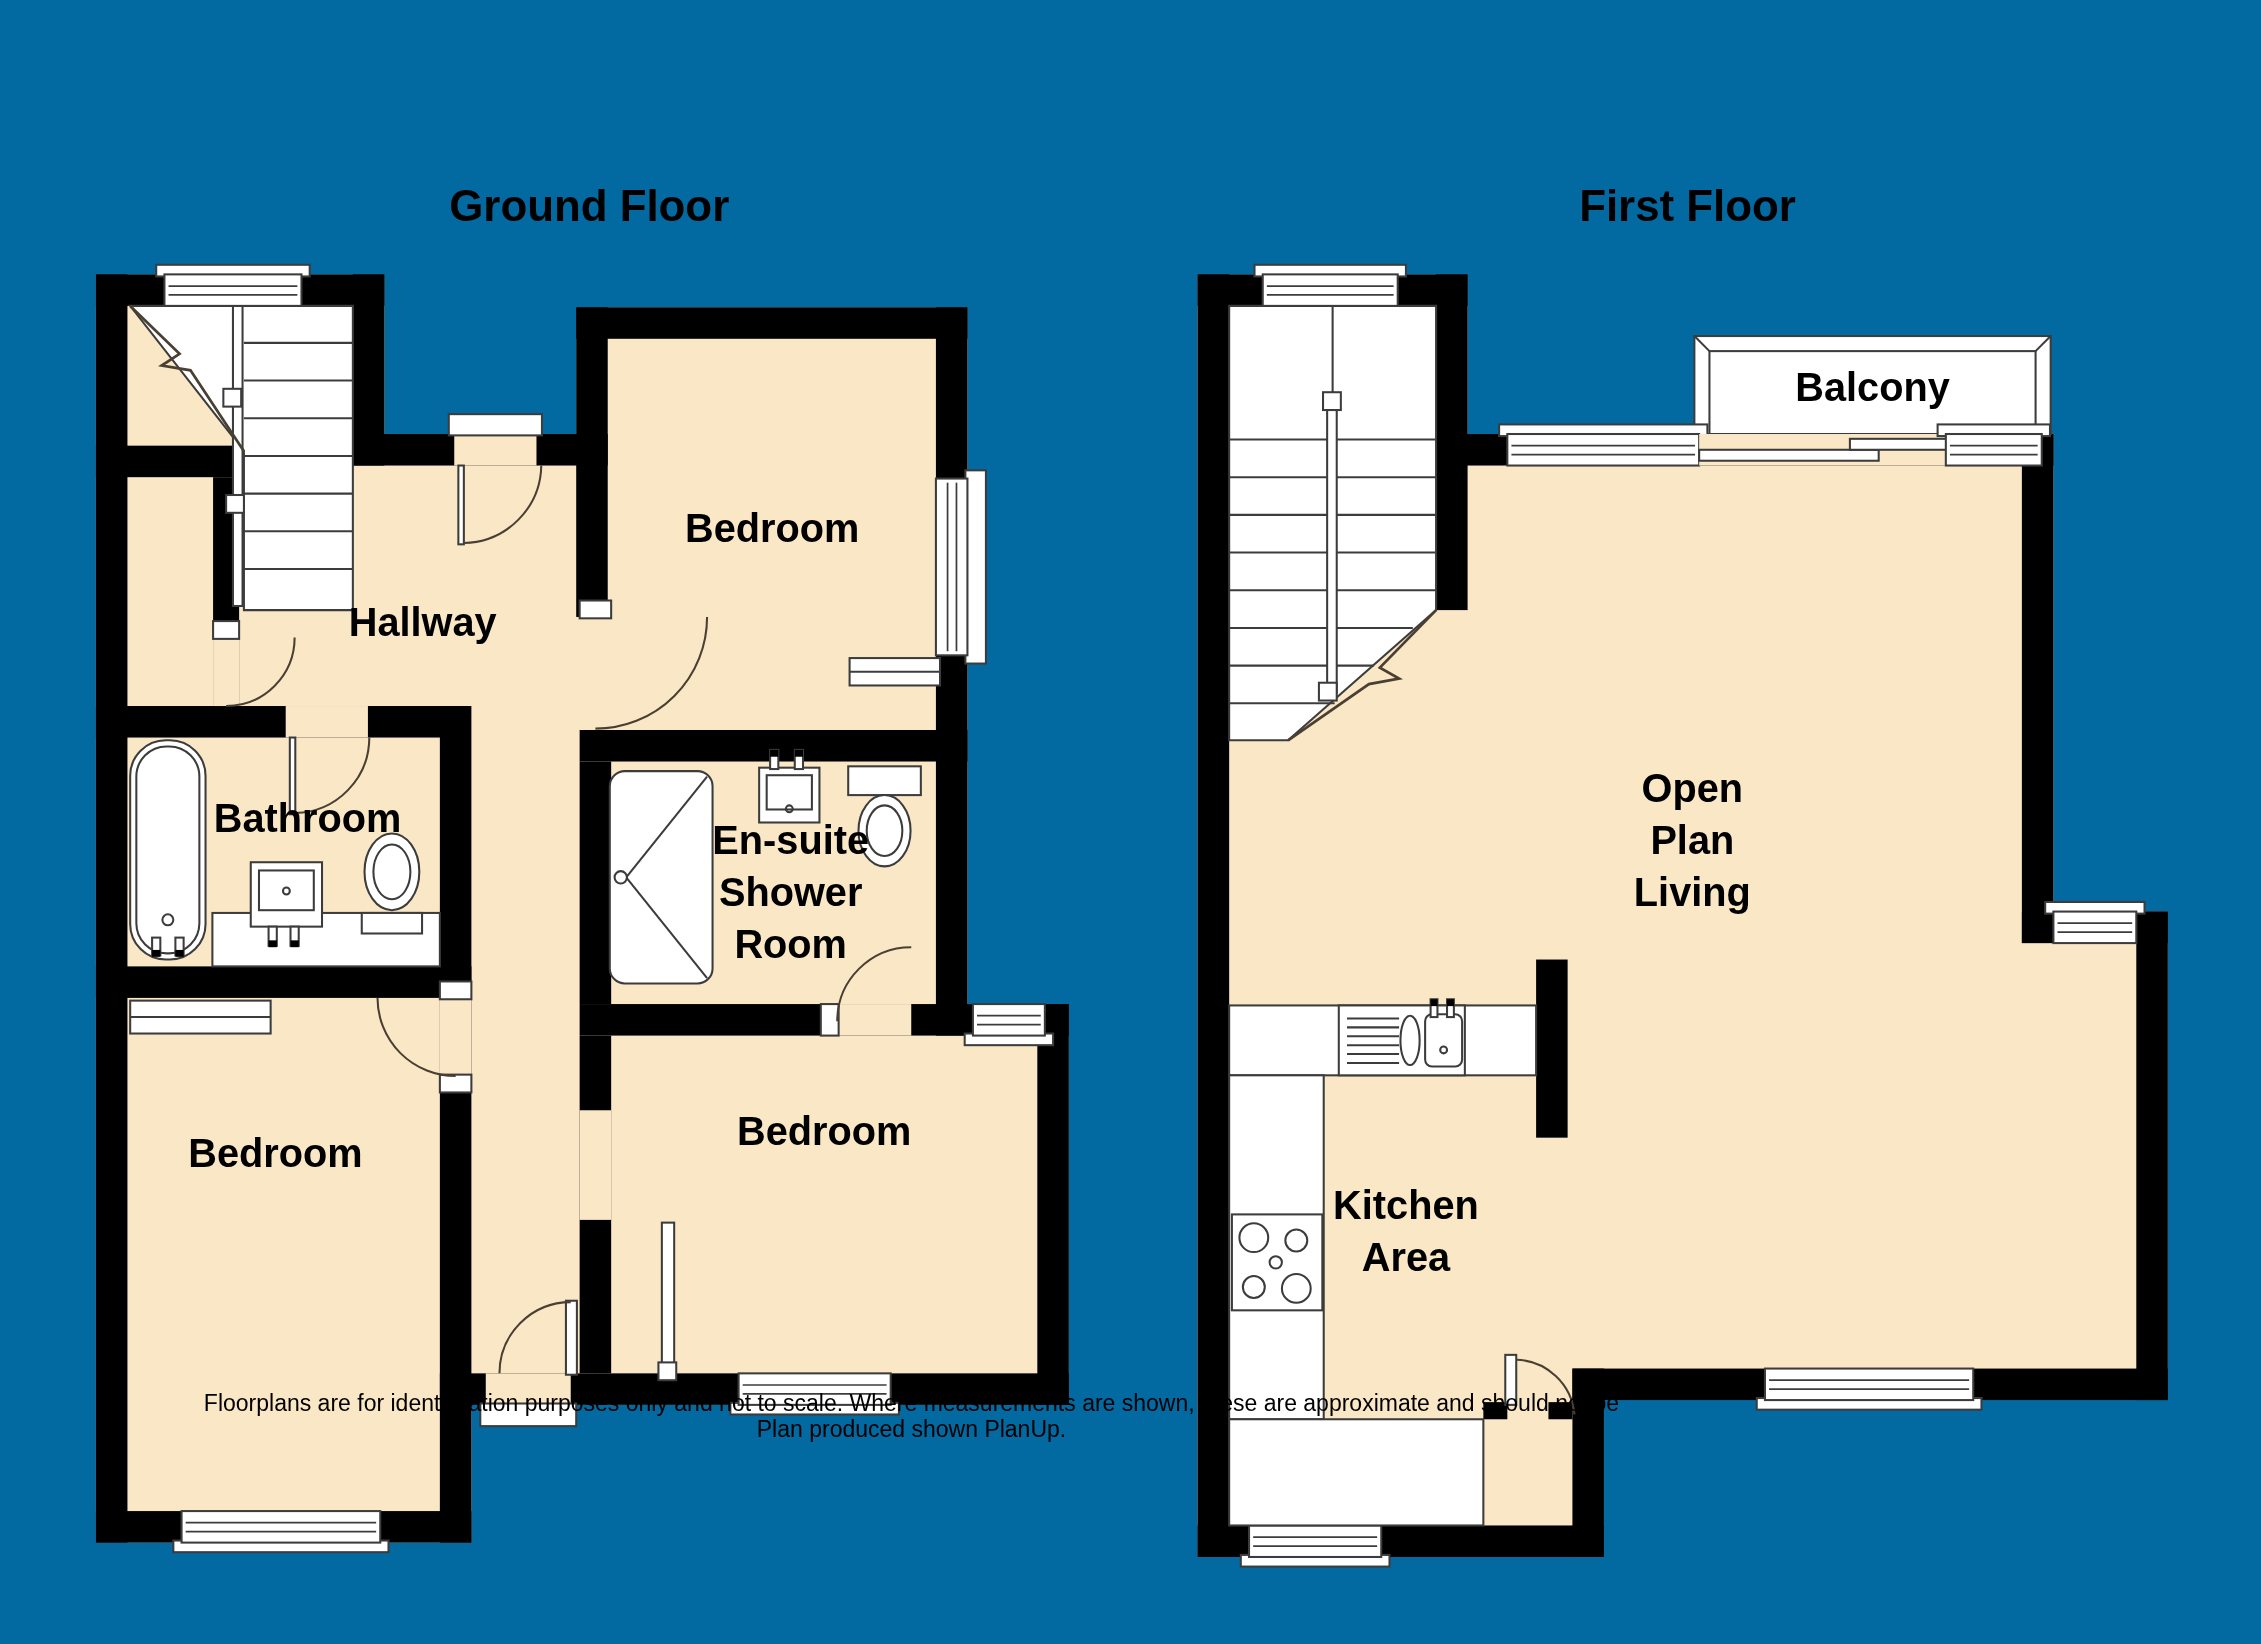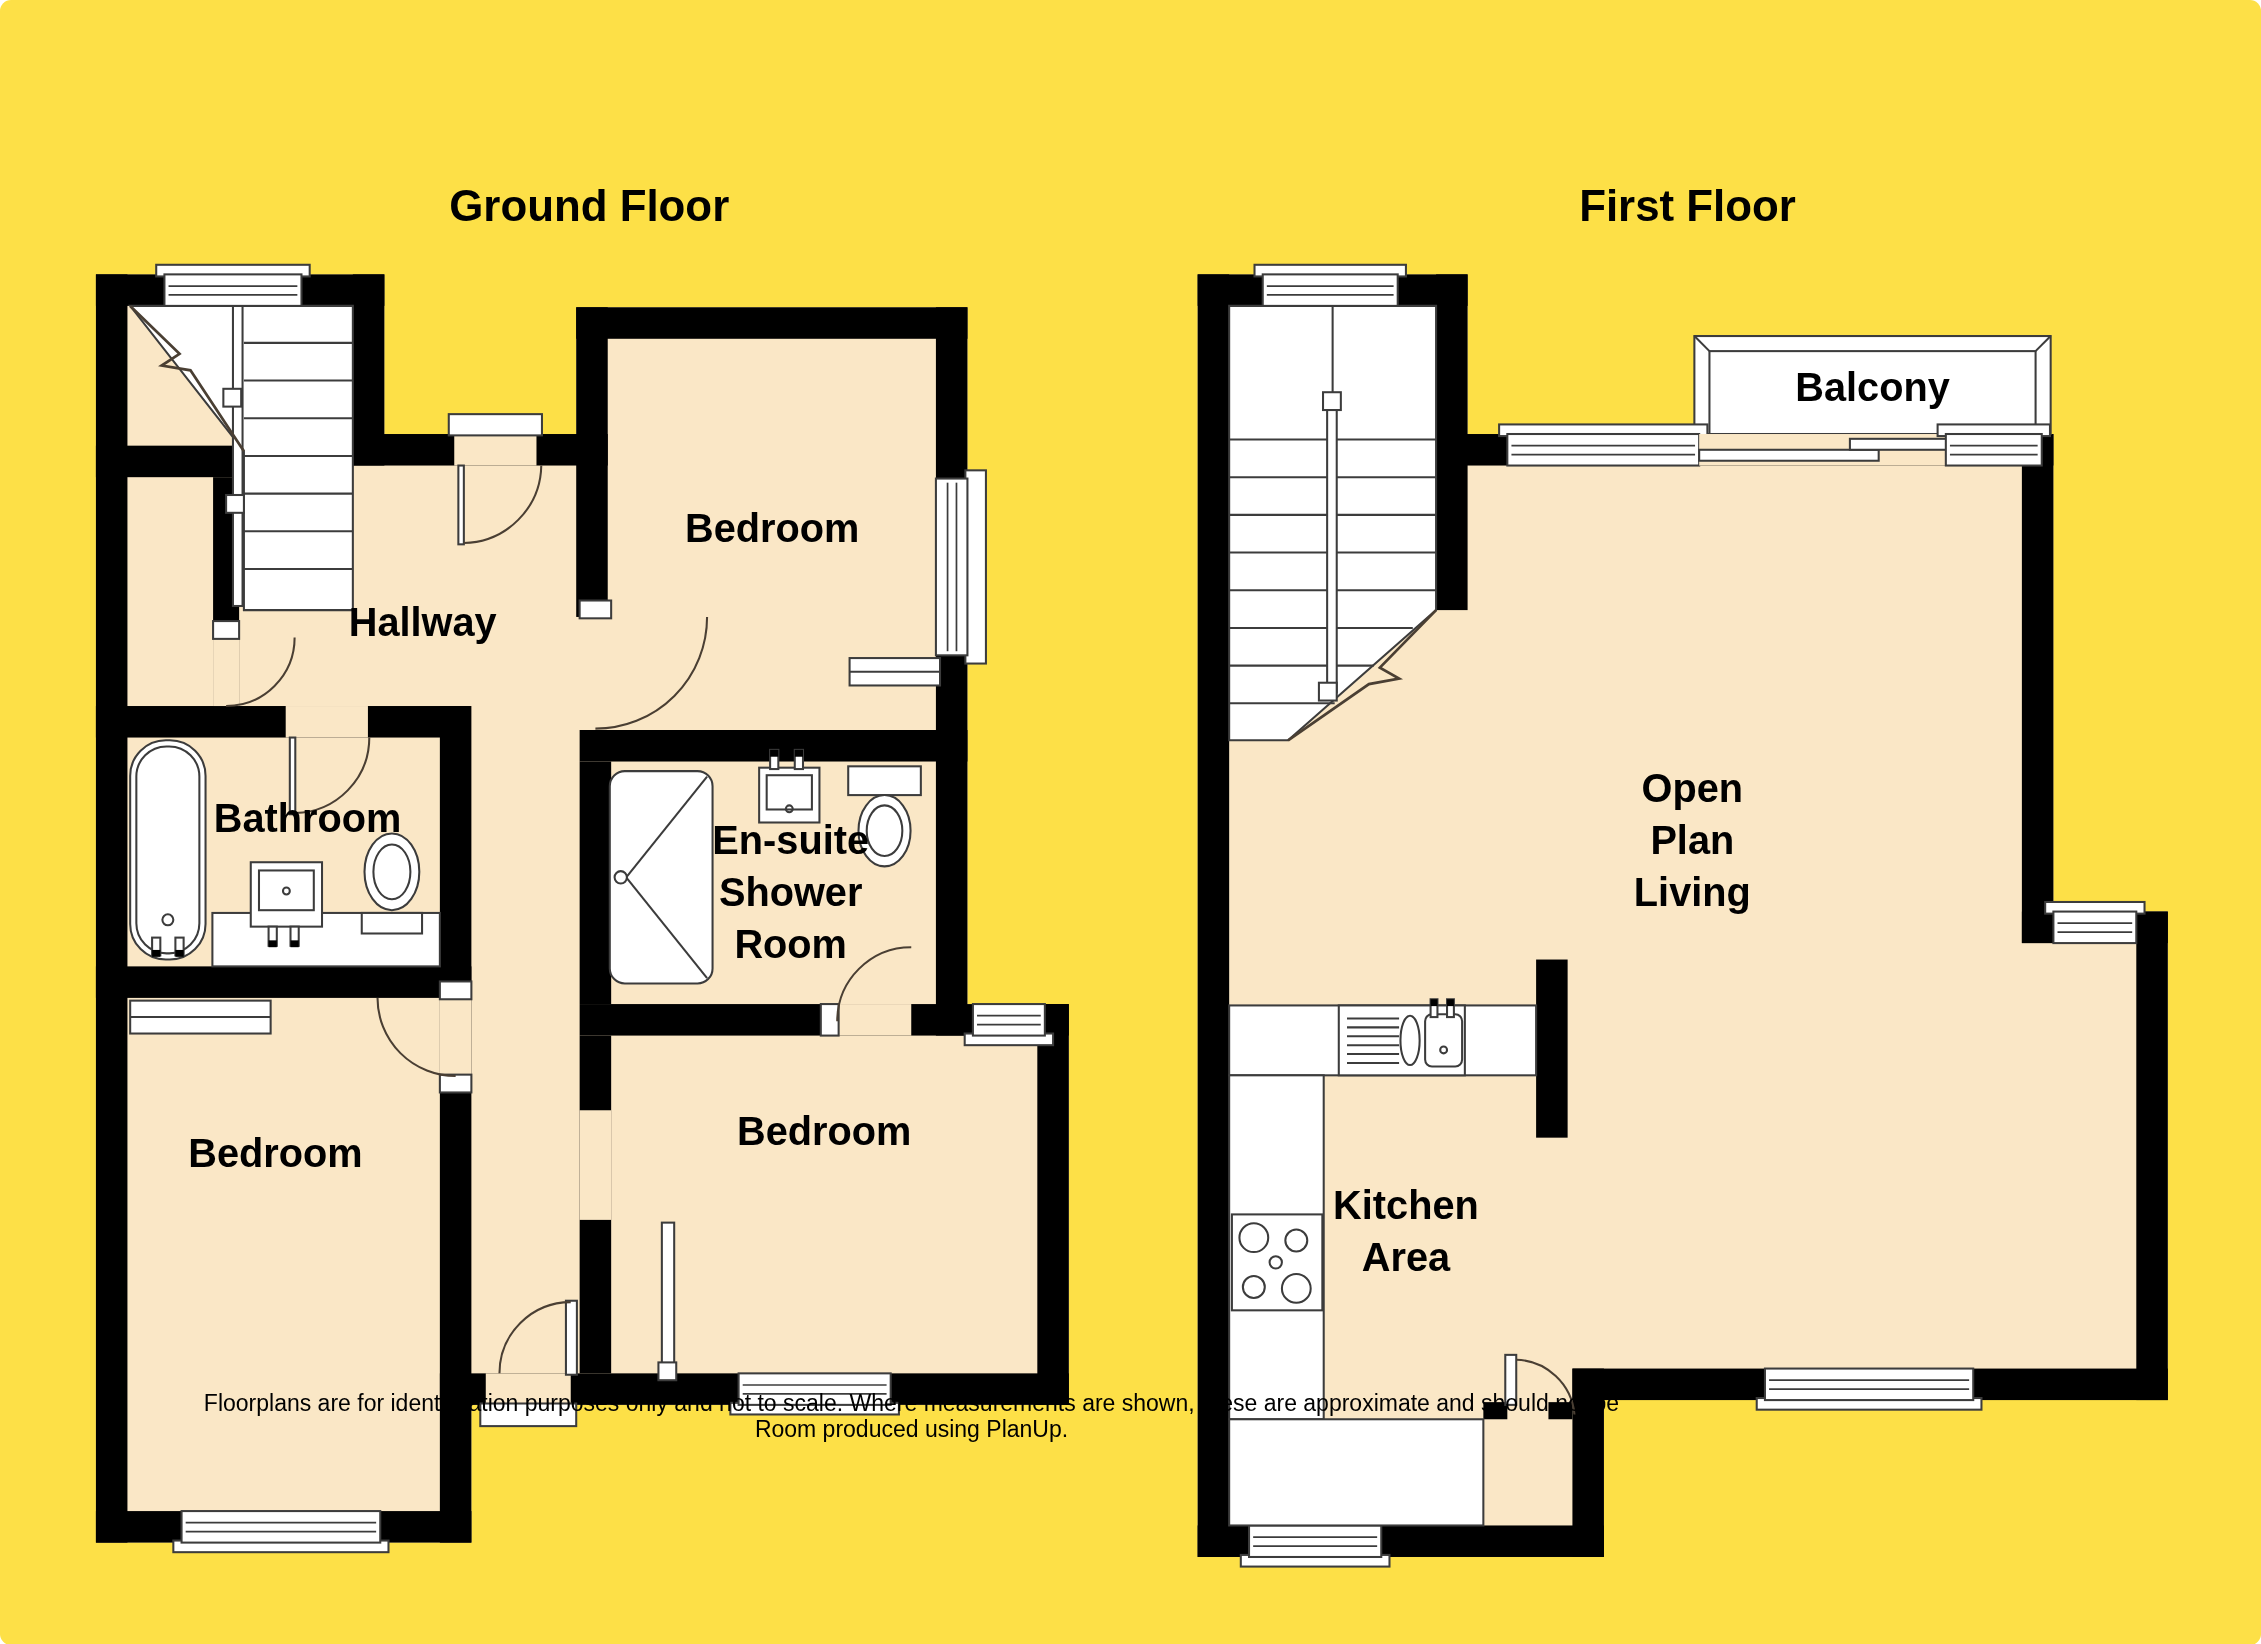--- a/index.html
+++ b/index.html
@@ -1,17 +1,17 @@
 <!DOCTYPE html>
 <html style="font-size:11px"><head>
 <meta charset="utf-8">
 <style>
   html,body{margin:0;padding:0;background:#ffffff;}
-  #page{position:relative;width:2261px;height:1645px;background:#fde047;overflow:hidden;
-        font-family:"Liberation Sans",sans-serif;border-radius:11px;}
+  #page{position:relative;width:2261px;height:1645px;background:#0369a1;overflow:hidden;
+        font-family:"Liberation Sans",sans-serif;}
   #plan-svg{position:absolute;left:0;top:0;width:2261px;height:1645px;}
   .floor-title{font:700 64px "Liberation Sans",sans-serif;fill:#000;}
   .room-label{font:700 58px "Liberation Sans",sans-serif;fill:#000;}
   .wall{fill:#000000;stroke:none;}
   .floor{fill:#FAE7C6;stroke:none;}
   .fix{fill:#ffffff;stroke:#3c3c3c;stroke-width:3;}
   .fixthin{fill:none;stroke:#3c3c3c;stroke-width:3;}
   .arc{fill:none;stroke:#4a3f33;stroke-width:3;}
   .breakline{fill:none;stroke:#4a3f33;stroke-width:4;}
   .winpane{fill:#ffffff;stroke:#3c3c3c;stroke-width:3;}
@@ -342,17 +342,17 @@
     <text class="room-label" x="2470" y="1170" text-anchor="middle">Open</text>
     <text class="room-label" x="2470" y="1246" text-anchor="middle">Plan</text>
     <text class="room-label" x="2470" y="1322" text-anchor="middle">Living</text>
     <text class="room-label" x="2052" y="1778" text-anchor="middle">Kitchen</text>
     <text class="room-label" x="2052" y="1854" text-anchor="middle">Area</text>
   </g>
 </svg>
 
 <div id="disclaimer">
   <div>Floorplans are for identification purposes only and not to scale. Where measurements are shown, these are approximate and should not be</div>
-  <div>Room produced using PlanUp.</div>
+  <div>Plan produced shown PlanUp.</div>
 </div>
 
 </div>
 
 
 </body></html>

